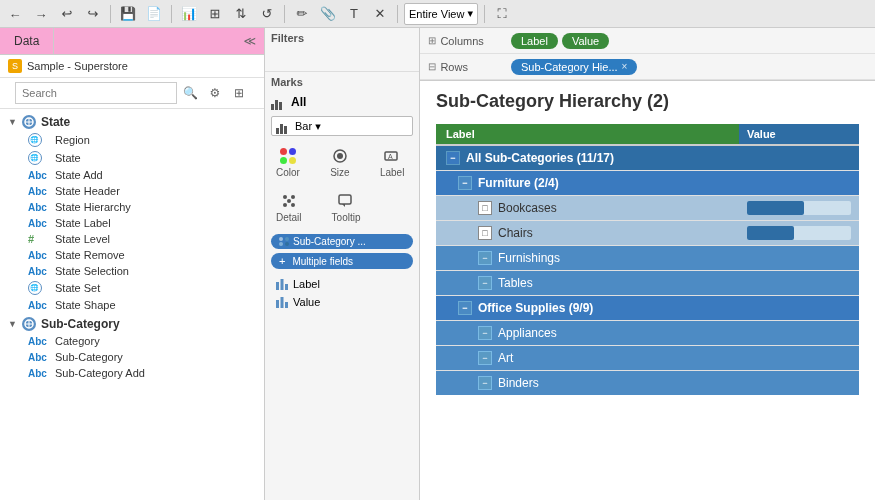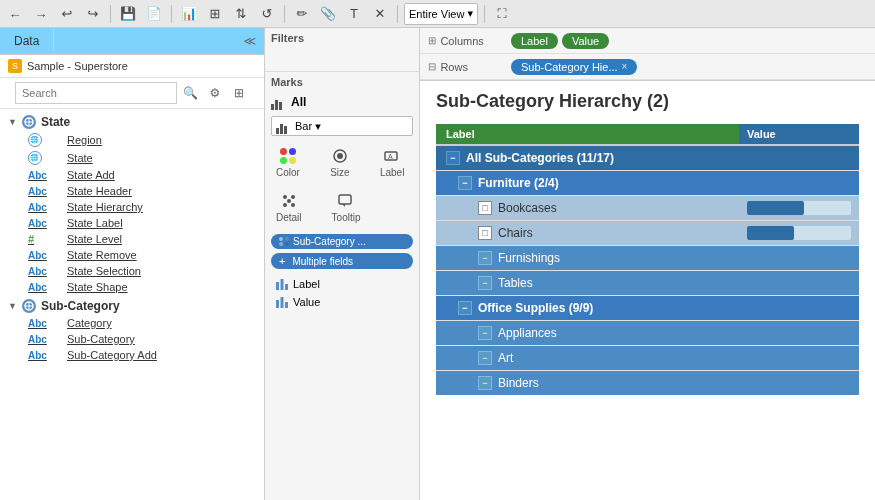--- a/index.html
+++ b/index.html
@@ -42,21 +42,21 @@
       background: #fff;
       border-right: 1px solid #ccc;
       display: flex;
       flex-direction: column;
     }
 
     
     .panel-tabs {
       display: flex;
       border-bottom: 1px solid #ccc;
-      background: #7dd3fc;
+      background: #f9a8d4;
       justify-content: center;
     }
     .panel-tab {
       padding: 6px 14px;
       font-size: 12px;
       cursor: pointer;
       border-right: 1px solid #ccc;
       color: #333;
     }
     .panel-tab.active {
@@ -147,24 +147,23 @@
       border-radius: 50%;
       display: flex; align-items: center; justify-content: center;
       color: #fff; font-size: 8px;
     }
 
     .field-item {
       display: flex;
       align-items: center;
       padding: 2px 8px 2px 28px;
       font-size: 11px;
-      gap: 17px;
+      gap: 5px;
       cursor: pointer;
       color: #333;
-      text-decoration: underline;
     }
 
     .field-type-icon {
       width: 22px;
       font-size: 10px;
       color: #777;
       flex-shrink: 0;
     }
     .field-type-geo {
       width: 14px; height: 14px;
@@ -517,20 +516,24 @@
         </div>
         <div class="field-item">
           <span class="field-type-icon"><span class="field-type-abc">Abc</span></span>
           <span>State Remove</span>
         </div>
         <div class="field-item">
           <span class="field-type-icon"><span class="field-type-abc">Abc</span></span>
           <span>State Selection</span>
         </div>
         <div class="field-item">
+          <span class="field-type-icon"><span class="field-type-geo">🌐</span></span>
+          <span>State Set</span>
+        </div>
+        <div class="field-item">
           <span class="field-type-icon"><span class="field-type-abc">Abc</span></span>
           <span>State Shape</span>
         </div>
       </div>
 
       <div class="field-group">
         <div class="field-group-header">
           <span class="group-triangle">▼</span>
           <div class="group-icon">
             <svg width="10" height="10" viewBox="0 0 10 10">

